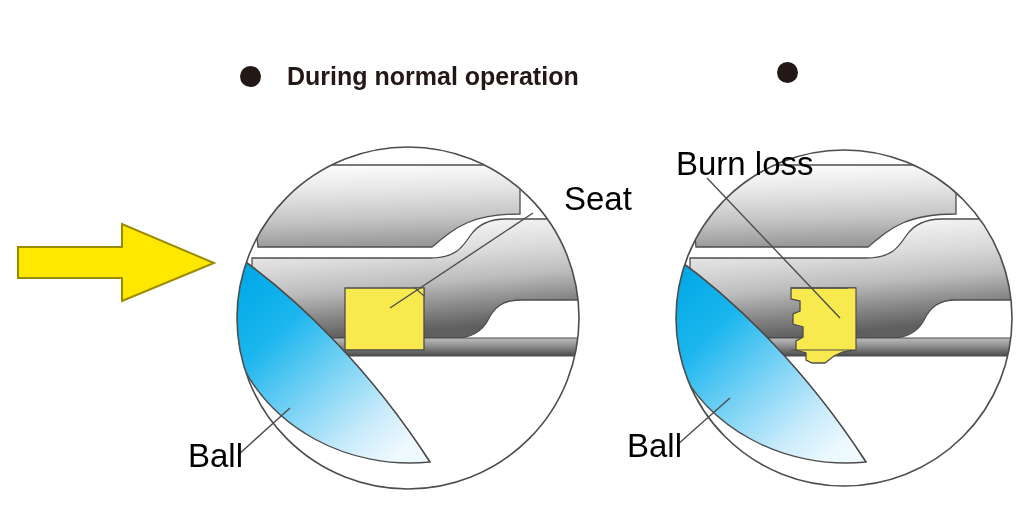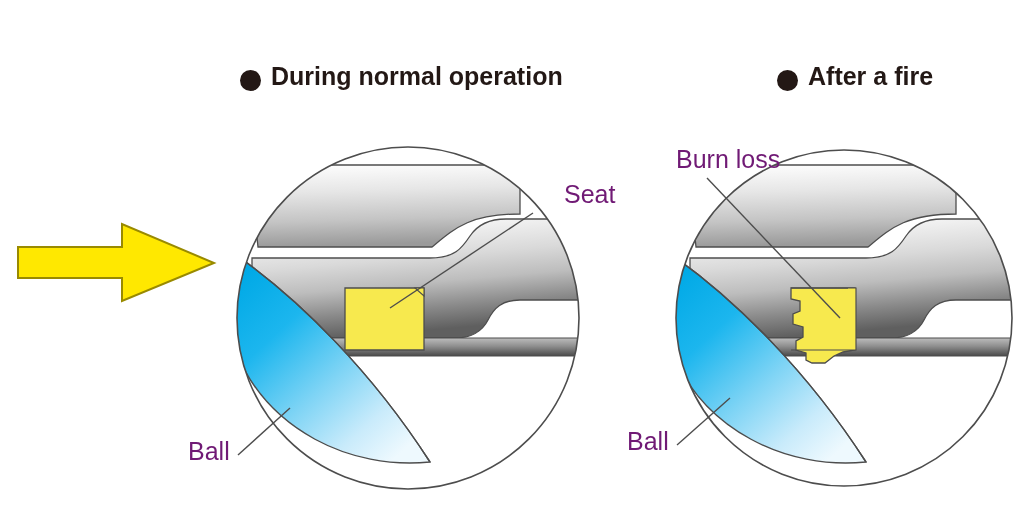--- a/index.html
+++ b/index.html
@@ -3,31 +3,31 @@
 <meta charset="utf-8">
 <style>
   html,body{margin:0;padding:0;}
   body{
     width:1024px;height:509px;background:#ffffff;
     font-family:"Liberation Sans",sans-serif;
     overflow:hidden;position:relative;
   }
   #stage{position:absolute;left:0;top:0;width:1024px;height:509px;}
   .panel-title{
-    position:absolute;display:flex;align-items:flex-end;gap:10px;
+    position:absolute;display:flex;align-items:center;gap:26px;
     font-size:25px;font-weight:bold;color:#231815;white-space:nowrap;
   }
   .bullet{
     width:21px;height:21px;border-radius:50%;background:#231815;
     display:inline-block;flex:0 0 auto;
   }
   #title-left{left:240px;top:62px;}
   #title-right{left:777px;top:62px;}
   .callout{
-    position:absolute;font-size:25px;color:#701a75;white-space:nowrap;
+    position:absolute;font-size:33px;color:#000000;white-space:nowrap;
   }
   #label-seat{left:520px;top:180px;margin-left:44px;}
   #label-ball-left{left:188px;top:437px;}
   #label-burnloss{left:676px;top:145px;}
   #label-ball-right{left:627px;top:427px;}
   svg{position:absolute;left:0;top:0;}
 </style>
 </head>
 <body>
 
@@ -172,21 +172,20 @@
     <path d="M 18 247 L 122 247 L 122 224 L 214 263 L 122 301 L 122 278 L 18 278 Z" fill="#FFE800" stroke="#998A00" stroke-width="2"></path>
   </svg>
 
   <div class="panel-title" id="title-left">
     <span class="bullet"></span>
     <span>During normal operation</span>
   </div>
 
   <div class="panel-title" id="title-right">
     <span class="bullet"></span>
-    <span>After a fire</span>
   </div>
 
   <div class="callout" id="label-seat">Seat</div>
 
   <div class="callout" id="label-ball-left">Ball</div>
 
   <div class="callout" id="label-burnloss">Burn loss</div>
 
   <div class="callout" id="label-ball-right">Ball</div>
 

